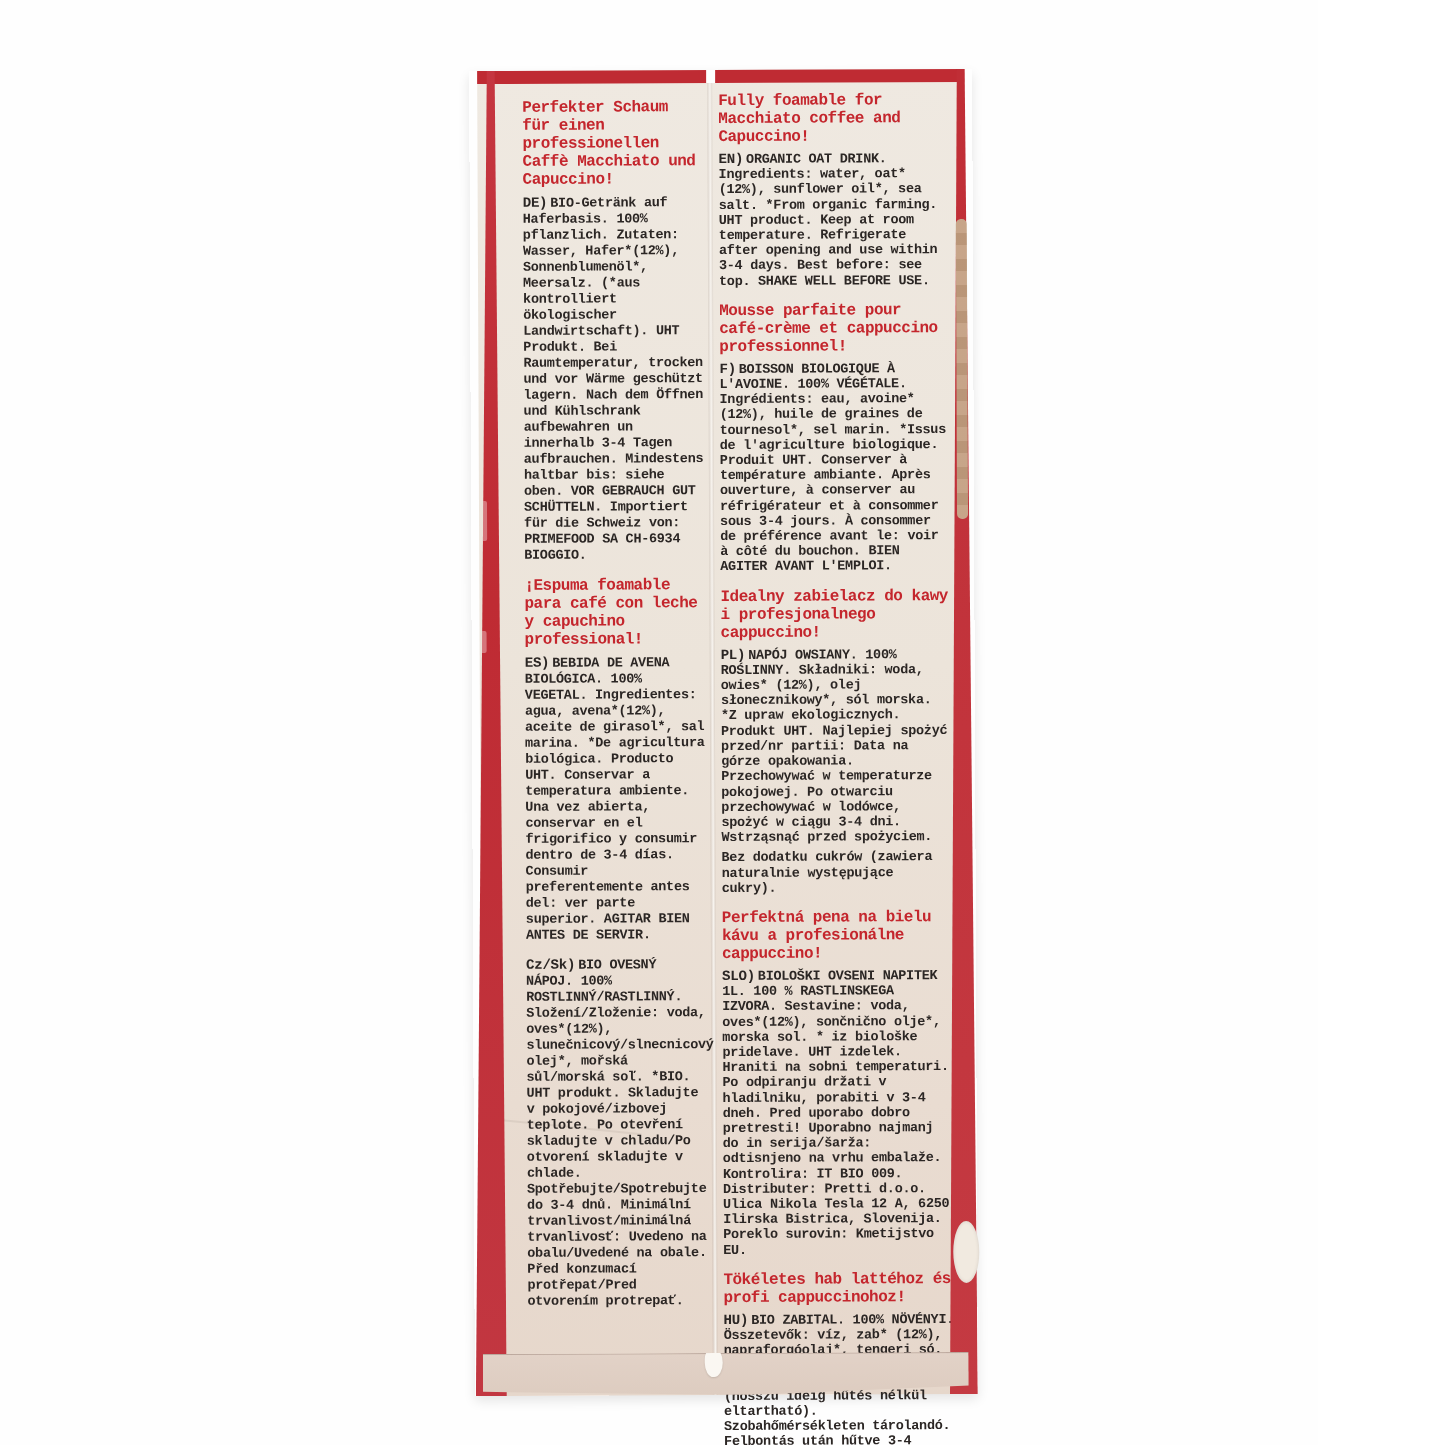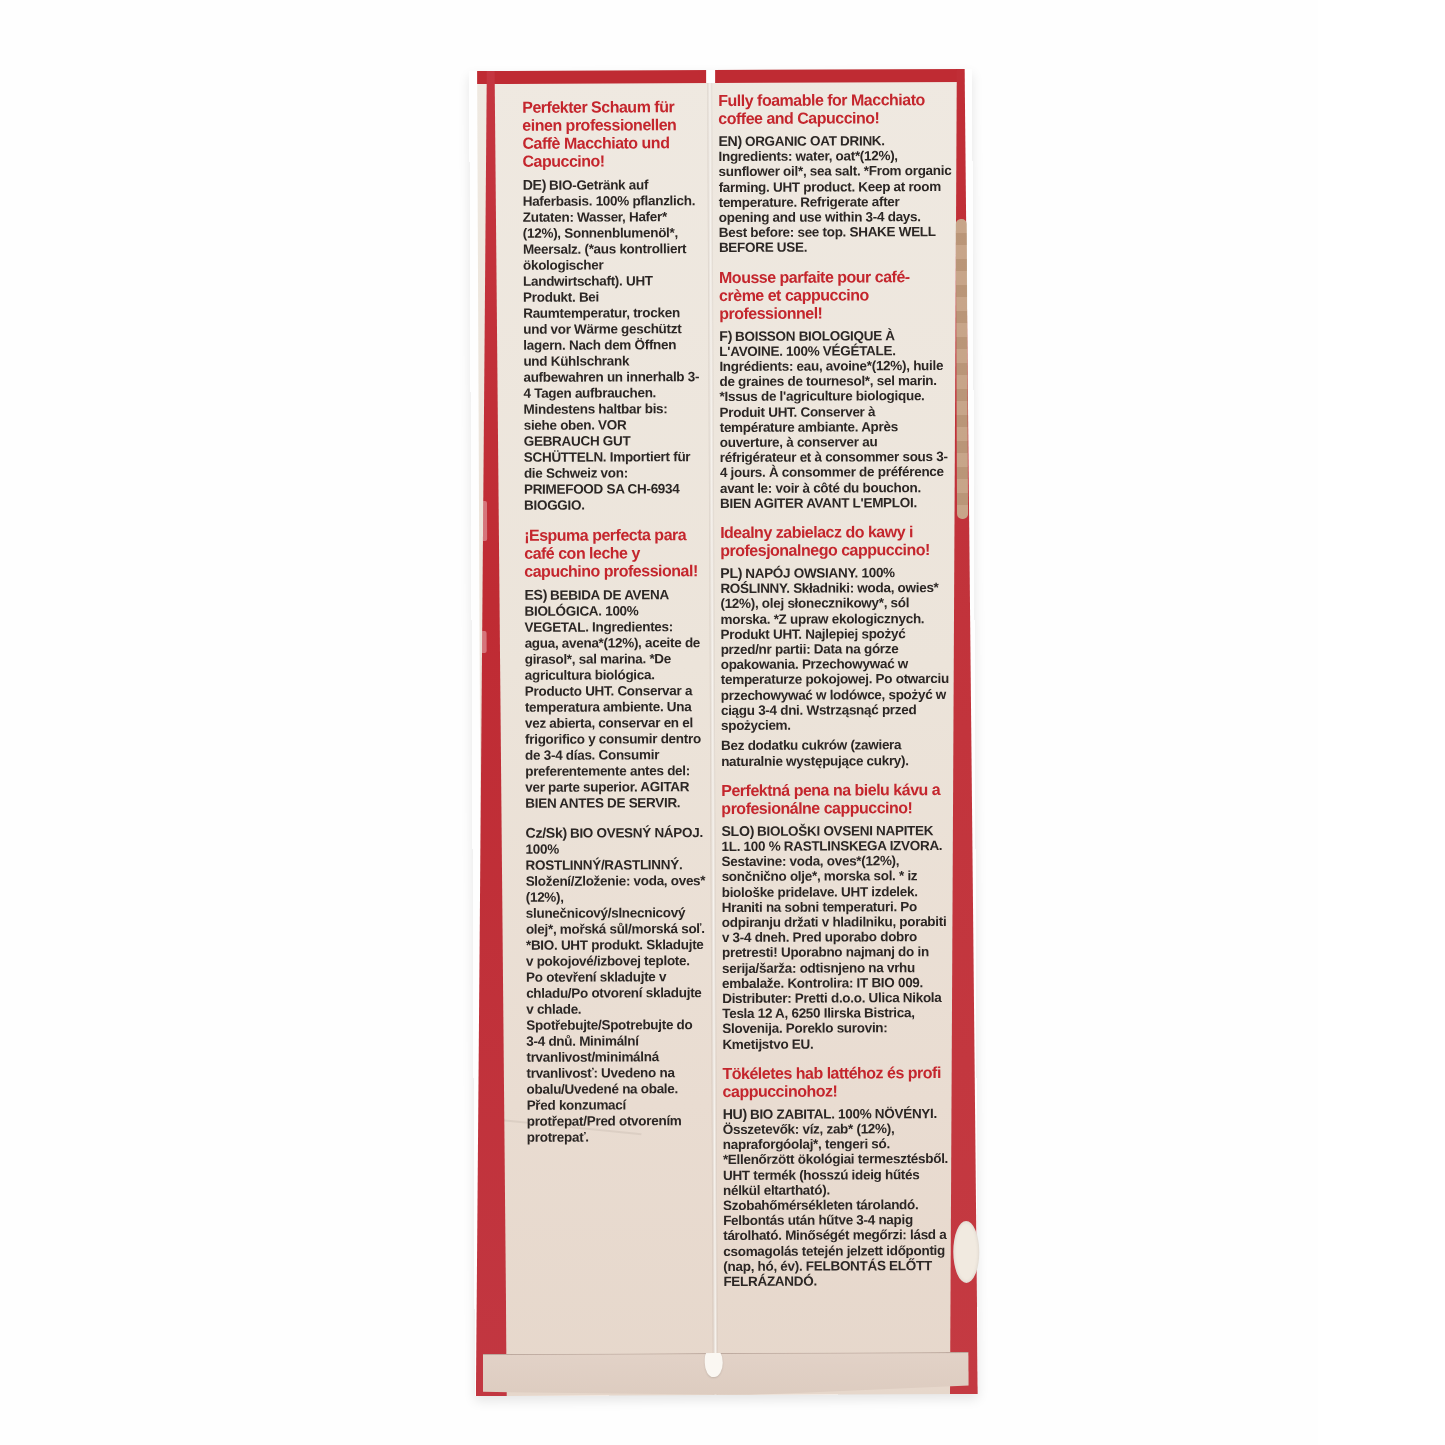--- a/index.html
+++ b/index.html
@@ -1,18 +1,18 @@
 <!DOCTYPE html>
 <html><head>
 <meta charset="utf-8">
 <style>
   html,body{margin:0;padding:0;background:#ffffff;width:1445px;height:1445px;overflow:hidden;}
   *{box-sizing:border-box;}
   .stage{position:relative;width:1318px;height:1445px;background:#fefefe;
-         font-family:Liberation Sans, sans-serif;}
+         font-family:Liberation Mono, monospace;}
   .carton{position:absolute;left:472px;top:70px;width:503px;height:1325px;
           transform:rotate(-0.25deg);box-shadow:0 5px 12px rgba(0,0,0,0.10);}
   .face{position:absolute;left:8px;top:0;right:8px;bottom:0;
         background:linear-gradient(180deg,#efe9e1 0%,#ece4da 45%,#e9dcd1 78%,#e6d7cb 100%);}
   .top-band{position:absolute;left:8px;top:0;right:8px;height:13px;background:#bf2b33;}
   .band-gap{position:absolute;left:229px;top:0;width:9px;height:13px;background:#ffffff;}
   .edge-left{position:absolute;left:0;top:0;width:34px;height:100%;
              background:linear-gradient(180deg,#c53640,#bf2b33 40%,#c23741);
              clip-path:polygon(52% 0%,75% 0%,94% 100%,3% 100%);}
   .edge-right{position:absolute;right:0;top:0;width:34px;height:100%;
@@ -56,21 +56,21 @@
       <div class="crease"></div>
 
       <div class="col col-left">
 
         <section class="sec">
           <h2 class="head">Perfekter Schaum für einen professionellen Caffè Macchiato und Capuccino!</h2>
           <p class="body"><span class="lang">DE)</span><span>BIO-Getränk auf Haferbasis. 100% pflanzlich. Zutaten: Wasser, Hafer*(12%), Sonnenblumenöl*, Meersalz. (*aus kontrolliert ökologischer Landwirtschaft). UHT Produkt. Bei Raumtemperatur, trocken und vor Wärme geschützt lagern. Nach dem Öffnen und Kühlschrank aufbewahren un innerhalb 3-4 Tagen aufbrauchen. Mindestens haltbar bis: siehe oben. VOR GEBRAUCH GUT SCHÜTTELN. Importiert für die Schweiz von: PRIMEFOOD SA  CH-6934 BIOGGIO.</span></p>
         </section>
 
         <section class="sec">
-          <h2 class="head">¡Espuma perfecta para café con leche y capuchino professional!</h2>
+          <h2 class="head">¡Espuma foamable para café con leche y capuchino professional!</h2>
           <p class="body"><span class="lang">ES)</span><span>BEBIDA DE AVENA BIOLÓGICA. 100% VEGETAL. Ingredientes: agua, avena*(12%), aceite de girasol*, sal marina. *De agricultura biológica. Producto UHT. Conservar a temperatura ambiente. Una vez abierta, conservar en el frigorifico y consumir dentro de 3-4 días. Consumir preferentemente antes del: ver parte superior. AGITAR BIEN ANTES DE SERVIR.</span></p>
         </section>
 
         <section class="sec">
           <p class="body"><span class="lang">Cz/Sk)</span><span>BIO OVESNÝ NÁPOJ. 100% ROSTLINNÝ/RASTLINNÝ. Složení/Zloženie: voda, oves*(12%), slunečnicový/slnecnicový olej*, mořská sůl/morská soľ. *BIO. UHT produkt. Skladujte v pokojové/izbovej teplote. Po otevření skladujte v chladu/Po otvorení skladujte v chlade. Spotřebujte/Spotrebujte do 3-4 dnů. Minimální trvanlivost/minimálná trvanlivosť: Uvedeno na obalu/Uvedené na obale. Před konzumací protřepat/Pred otvorením protrepať.</span></p>
         </section>
 
       </div>
 
       <div class="col col-right">

